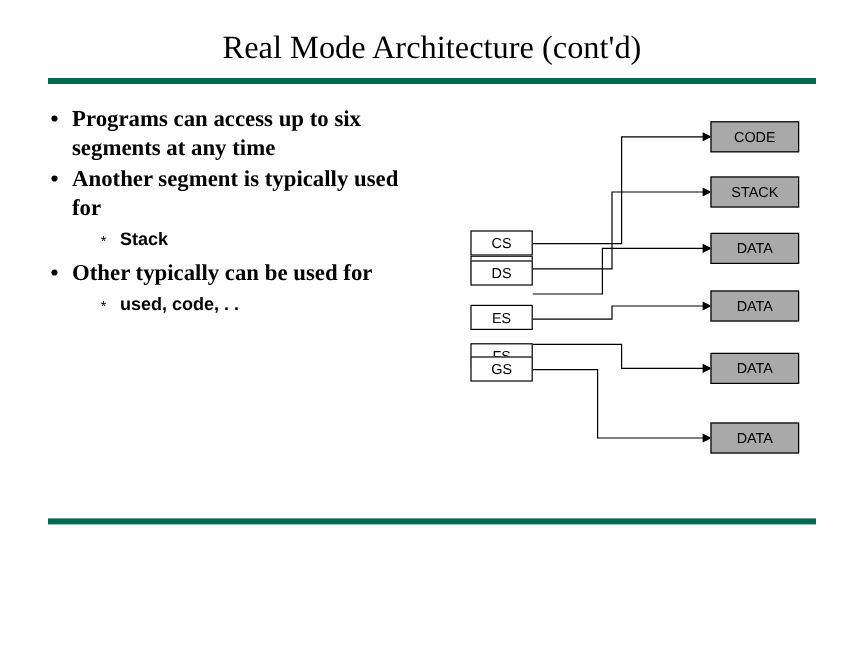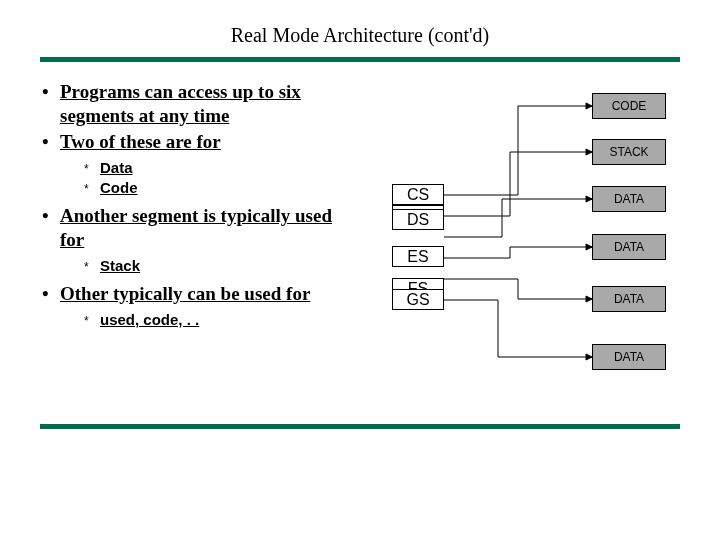--- a/index.html
+++ b/index.html
@@ -8,21 +8,21 @@
     height: 540px;
     background: #fff;
     font-family: "Times New Roman", Times, serif;
     position: relative;
     overflow: hidden;
   }
   .slide {
     padding: 24px 40px 0 40px;
   }
   .title {
-    font-size: 20px;
+    font-size: 27px;
     text-align: center;
     font-weight: normal;
     margin-bottom: 10px;
     color: #000;
   }
   .hr {
     height: 5px;
     background: #006b4e;
     margin: 0 0 18px 0;
   }
@@ -45,21 +45,20 @@
     margin: 0;
   }
   .lvl1 > li {
     position: relative;
     padding-left: 20px;
     font-size: 19px;
     font-weight: bold;
     color: #000;
     line-height: 1.26;
     margin-bottom: 2px;
-    text-decoration: underline;
   }
   .lvl1 > li::before {
     content: "•";
     position: absolute;
     left: 2px;
     top: 0;
     font-weight: bold;
   }
   .lvl2 {
     list-style: none;
@@ -89,21 +88,21 @@
     height: 330px;
   }
   .regbox {
     position: absolute;
     left: 34px;
     width: 52px;
     height: 21px;
     border: 1px solid #000;
     background: #fff;
     font-family: Arial, sans-serif;
-    font-size: 16px;
+    font-size: 12px;
     display: flex;
     align-items: center;
     justify-content: center;
   }
   .memblk {
     position: absolute;
     left: 234px;
     width: 74px;
     border: 1px solid #000;
     background: #a9a9a9;
@@ -129,27 +128,20 @@
 <div class="slide">
   <h1 class="title">Real Mode Architecture (cont'd)</h1>
   <div class="hr"></div>
 
   <div class="content">
 
     <div class="textcol">
       <ul class="lvl1">
         <li>
           <span>Programs can access up to six segments at any time</span>
-        </li>
-        <li>
-          <span>Two of these are for</span>
-          <ul class="lvl2">
-            <li><span>Data</span></li>
-            <li><span>Code</span></li>
-          </ul>
         </li>
         <li>
           <span>Another segment is typically used for</span>
           <ul class="lvl2">
             <li><span>Stack</span></li>
           </ul>
         </li>
         <li>
           <span>Other typically can be used for</span>
           <ul class="lvl2">

